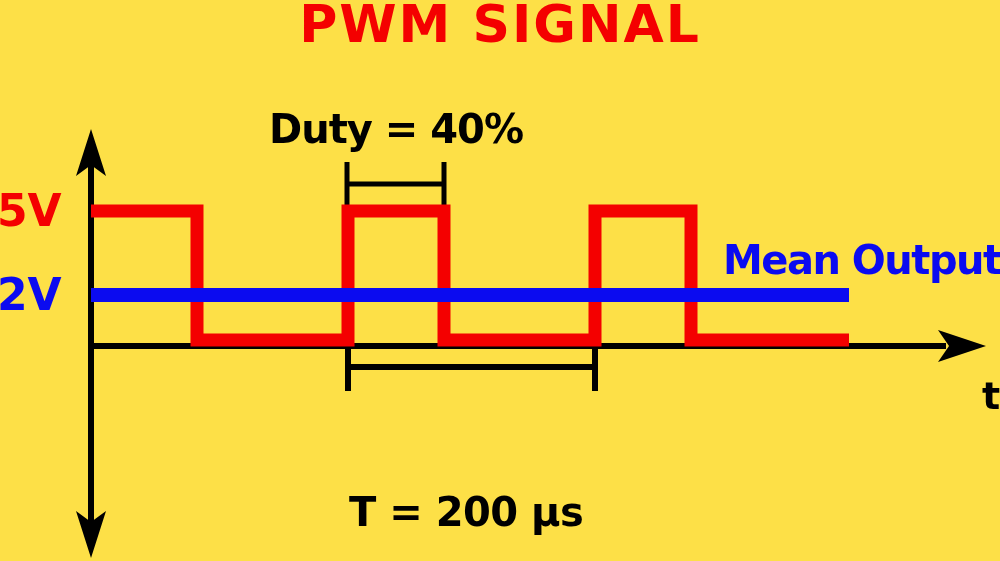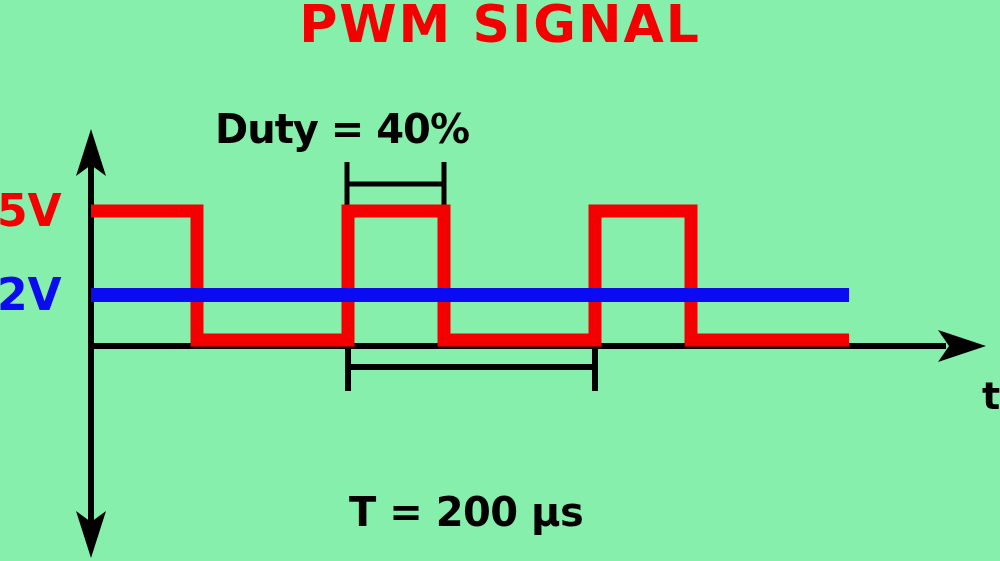--- a/index.html
+++ b/index.html
@@ -1,20 +1,20 @@
 <!DOCTYPE html>
 <html><head>
 <meta charset="utf-8">
 <style>
   html, body { margin: 0; padding: 0; background: #ffffff; }
   .stage {
     position: relative;
     width: 1000px;
     height: 561px;
-    background: #86efac;
+    background: #fde047;
     overflow: hidden;
     font-family: "DejaVu Sans", "Liberation Sans", sans-serif;
   }
   .stage svg {
     position: absolute;
     left: 0; top: 0;
     width: 1000px; height: 561px;
   }
   .lbl {
     position: absolute;
@@ -23,20 +23,21 @@
     color: #000000;
   }
   .title-lbl {
     left: 0; top: -2px; width: 1000px;
     text-align: center;
     font-size: 52px; line-height: 52px;
     letter-spacing: 2px;
   }
   .duty-lbl {
     left: 215px; top: 109px; width: 362px;
+    text-align: center;
     font-size: 40px; line-height: 40px;
     letter-spacing: -1px;
   }
   .v5-lbl {
     left: -3px; top: 189px;
     font-size: 44px; line-height: 44px;
   }
   .v2-lbl {
     left: -3px; top: 273px;
     font-size: 44px; line-height: 44px;
@@ -78,20 +79,21 @@
     </svg>
 
   <div class="lbl title-lbl" id="title-lbl" style="color: rgb(244, 0, 0);">PWM SIGNAL</div>
 
   <div class="lbl duty-lbl">Duty = 40%</div>
 
   <div class="lbl v5-lbl" id="v5-lbl" style="color: rgb(244, 0, 0);">5V</div>
 
   <div class="lbl v2-lbl" id="v2-lbl" style="color: rgb(11, 11, 240);">2V</div>
 
+  <div class="lbl mean-lbl" id="mean-lbl" style="color: rgb(11, 11, 240);">Mean Output</div>
 
   <div class="lbl t-lbl">t</div>
 
   <div class="lbl pf-block">
     <div>T = 200 µs</div>
     
   </div>
 
 </div>
 

